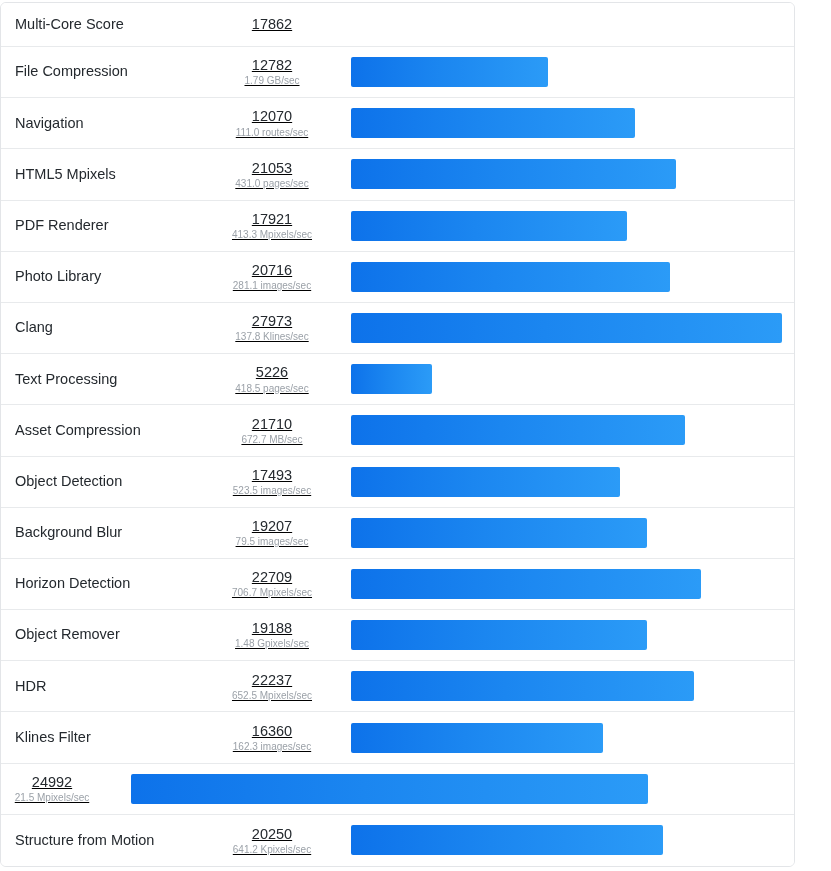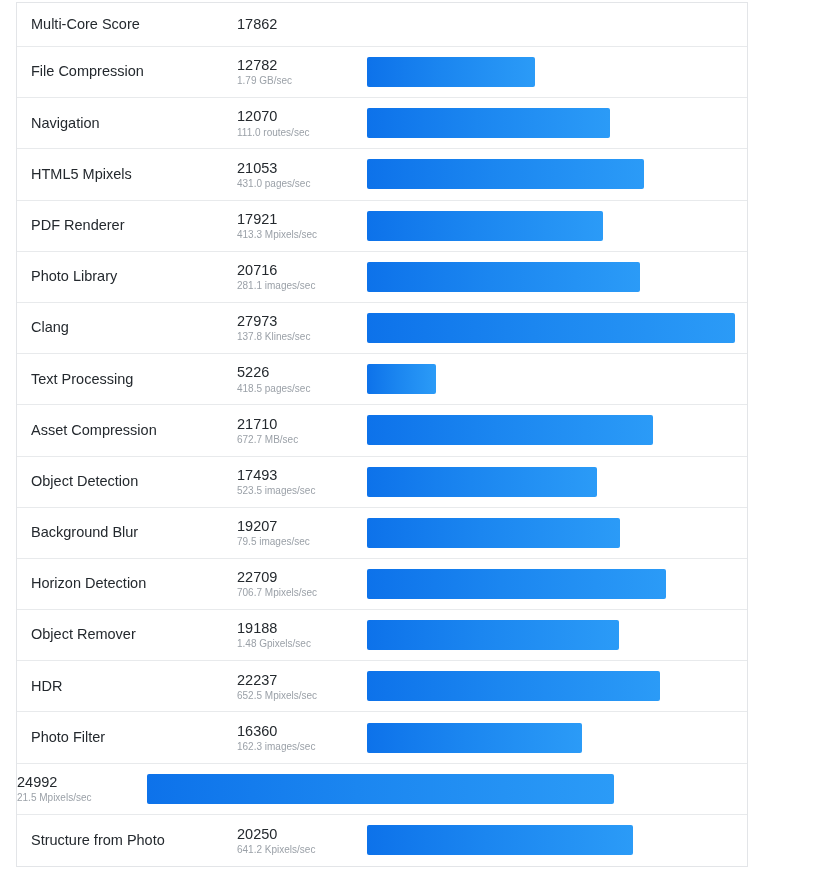--- a/index.html
+++ b/index.html
@@ -11,26 +11,26 @@
   #page {
     width: 831px;
     height: 871px;
     box-sizing: border-box;
     background: #ffffff;
     position: relative;
     overflow: hidden;
   }
   .panel {
     position: absolute;
-    left: 16px;
+    left: 0;
     top: 2px;
-    width: 732px;
+    width: 795px;
     box-sizing: border-box;
     border: 1px solid #e3e5e8;
-    border-radius: 0;
+    border-radius: 6px;
     background: #fff;
     overflow: hidden;
   }
   .row {
     display: flex;
     align-items: center;
     box-sizing: border-box;
     border-bottom: 1px solid #e8eaec;
     height: 51.2px;
     padding: 0;
@@ -49,21 +49,22 @@
     overflow: hidden;
   }
   .cell-score {
     width: 104px;
     box-sizing: border-box;
     text-align: right;
     padding-right: 2px;
     display: flex;
     flex-direction: column;
     justify-content: center;
-    align-items: flex-start;
+    align-items: center;
+    text-decoration: underline;
   }
   .score-value {
     font-size: 14.5px;
     color: #24292e;
     line-height: 1.25;
   }
   .score-rate {
     font-size: 10px;
     color: #9ba1a8;
     line-height: 1.25;
@@ -221,40 +222,40 @@
         <div class="cell-label">HDR</div>
         <div class="cell-score">
           <div class="score-value">22237</div>
           <div class="score-rate">652.5 Mpixels/sec</div>
         </div>
         <div class="cell-bar">
           <div class="bar" style="width: 79.5%;"></div>
         </div>
       </div>
       <div class="row">
-        <div class="cell-label">Photo Filter</div>
+        <div class="cell-label">Klines Filter</div>
         <div class="cell-score">
           <div class="score-value">16360</div>
           <div class="score-rate">162.3 images/sec</div>
         </div>
         <div class="cell-bar">
           <div class="bar" style="width: 58.5%;"></div>
         </div>
       </div>
       <div class="row">
         <div class="cell-score">
           <div class="score-value">24992</div>
           <div class="score-rate">21.5 Mpixels/sec</div>
         </div>
         <div class="cell-bar">
           <div class="bar" style="width: 79.4%;"></div>
         </div>
       </div>
       <div class="row">
-        <div class="cell-label">Structure from Photo</div>
+        <div class="cell-label">Structure from Motion</div>
         <div class="cell-score">
           <div class="score-value">20250</div>
           <div class="score-rate">641.2 Kpixels/sec</div>
         </div>
         <div class="cell-bar">
           <div class="bar" style="width: 72.4%;"></div>
         </div>
       </div>
     </div>
 </div>

